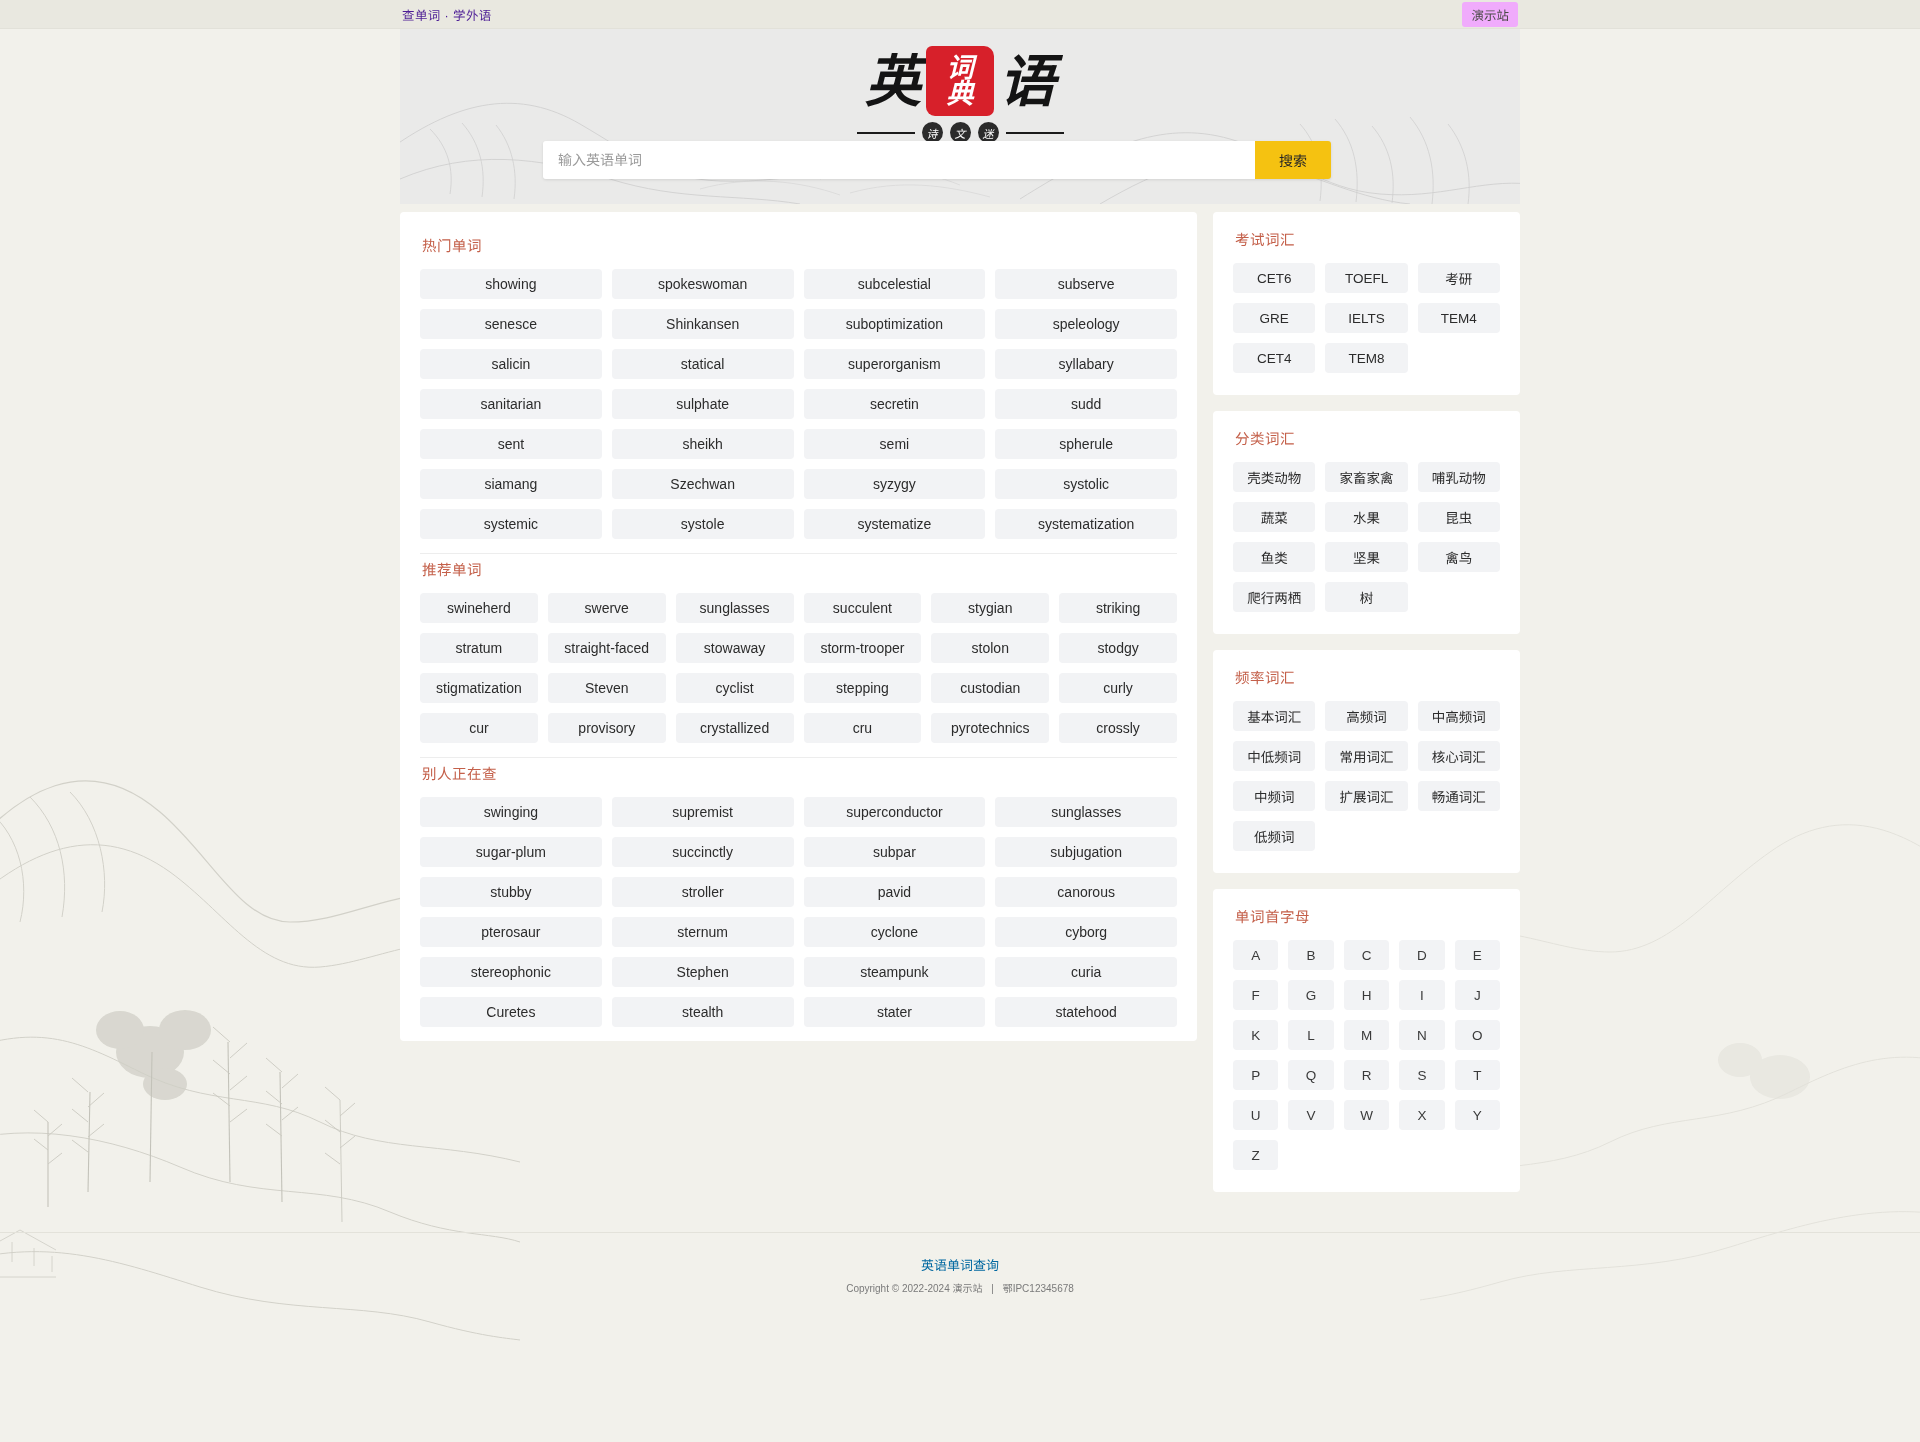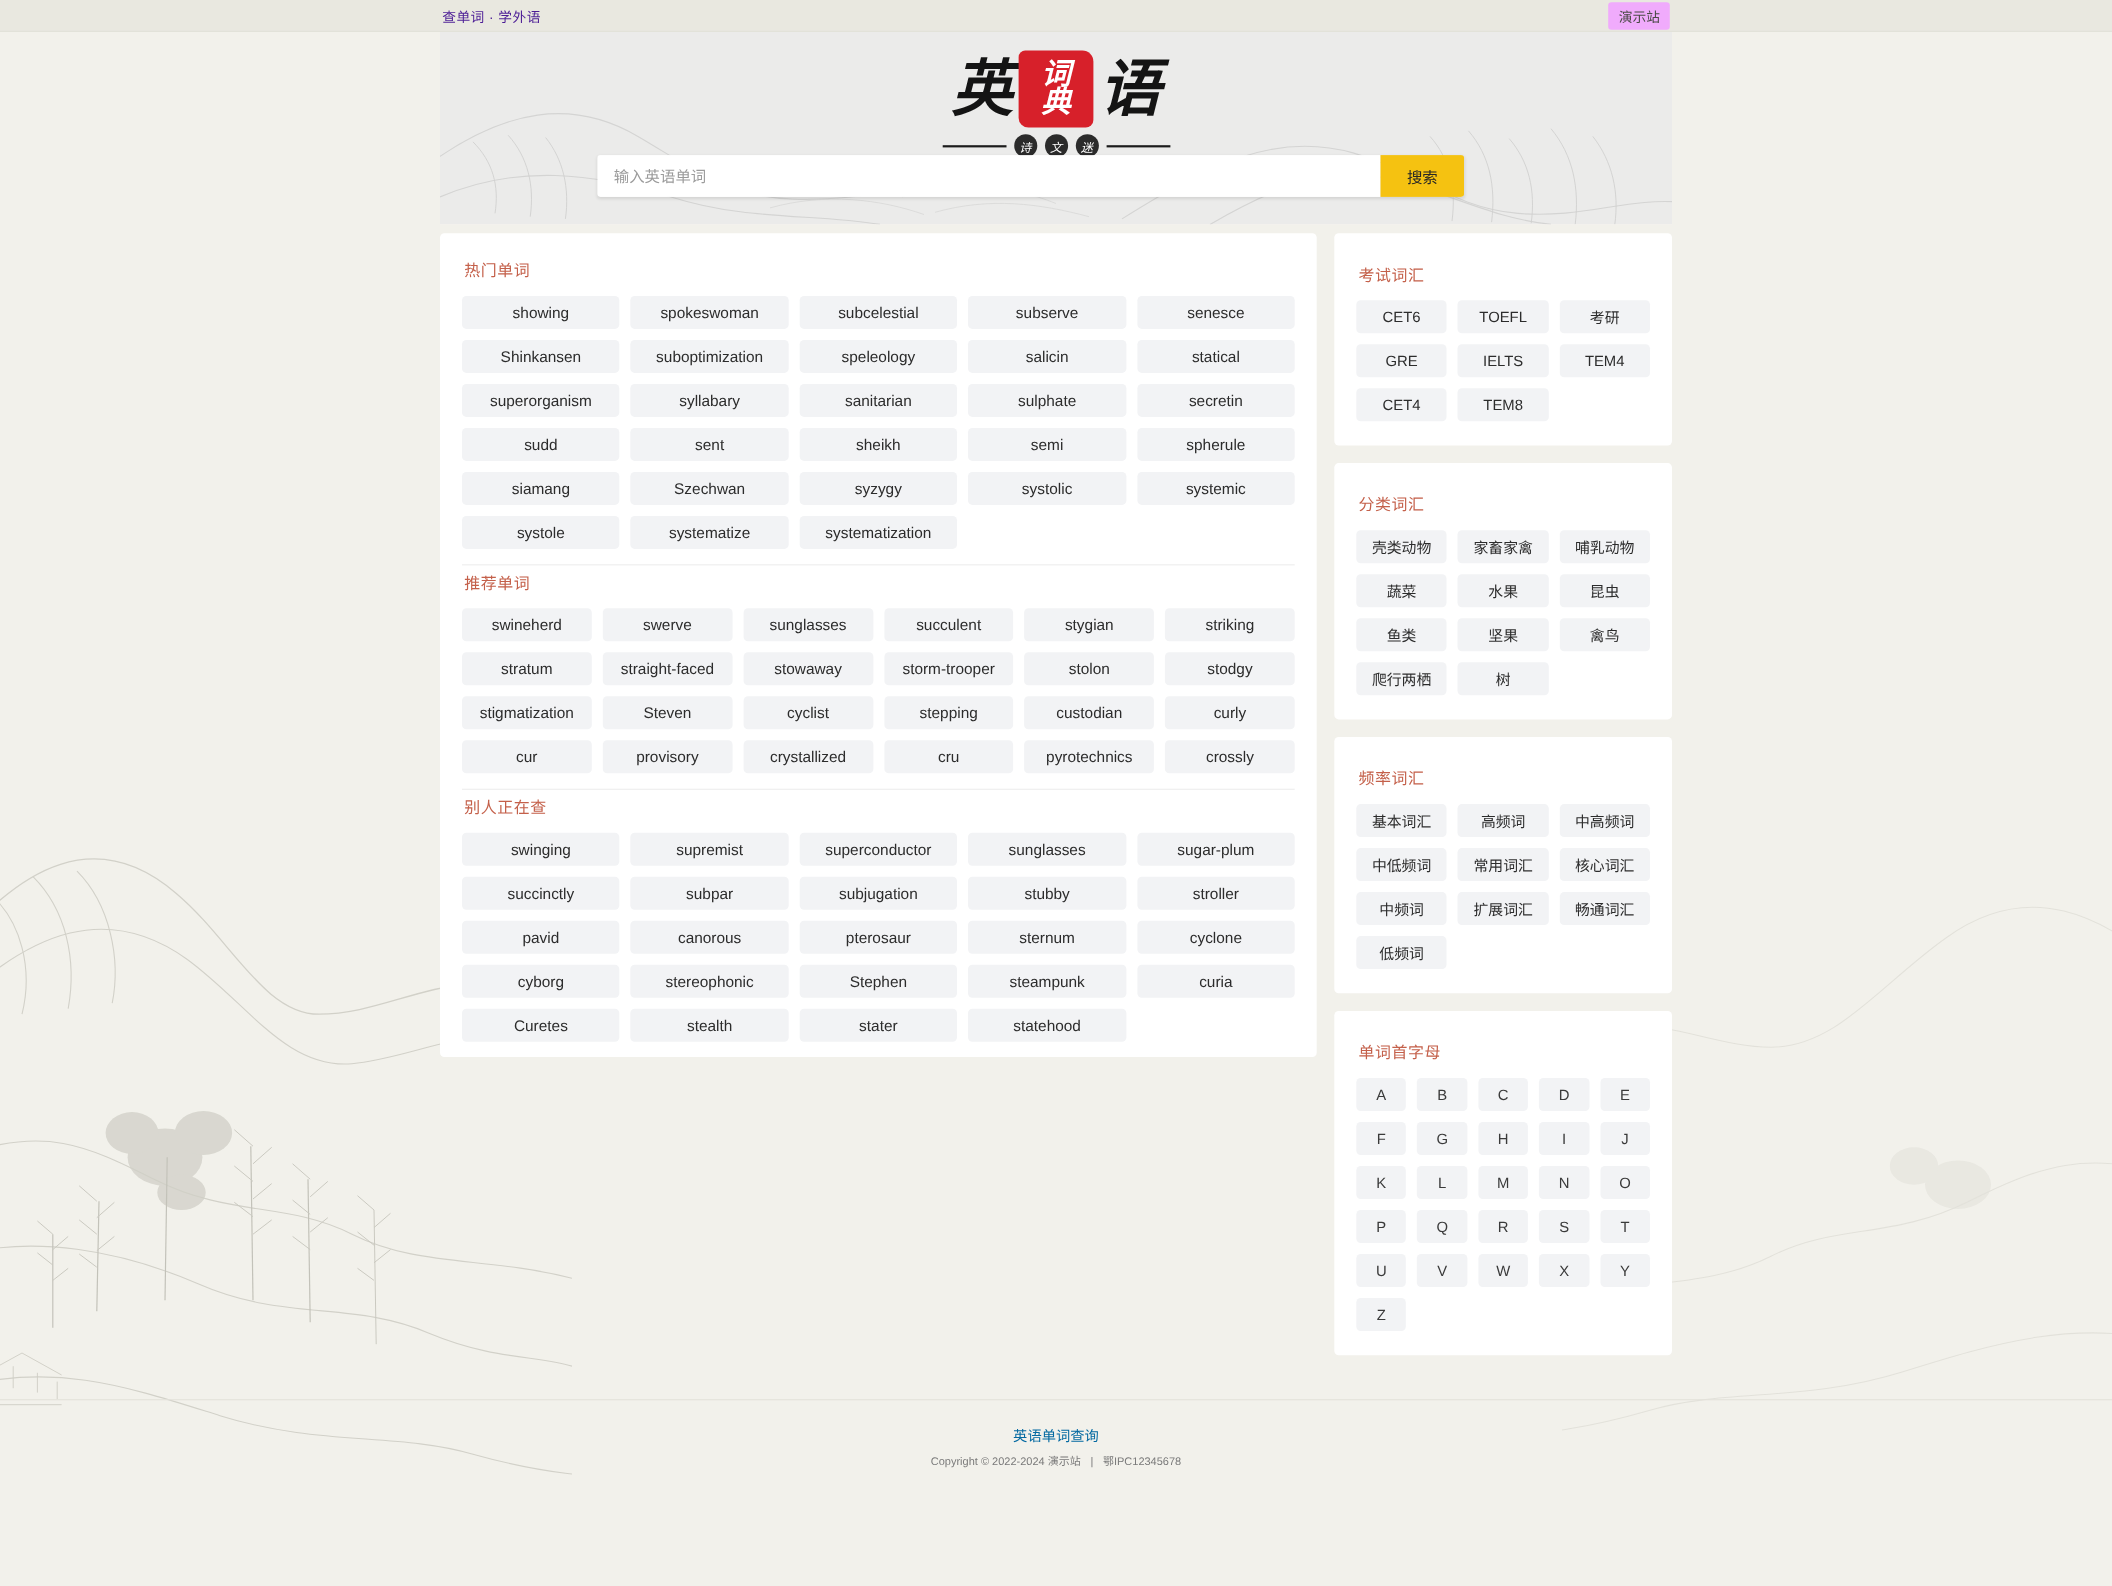--- a/index.html
+++ b/index.html
@@ -205,38 +205,38 @@
     gap: 16px;
     padding-top: 8px;
     align-items: flex-start;
   }
   .col-main { width: 888px; }
   .col-side { width: 342px; }
 
   .card {
     background: #fff;
     border-radius: 4px;
-    padding: 22px 20px 22px 20px;
+    padding: 12px 20px 22px 20px;
     margin-bottom: 16px;
   }
   .card.main-card { padding: 18px 20px 14px 20px; }
 
   .sec-title {
     color: #c4604a;
     font-size: 14.5px;
     margin: 4px 0 14px 2px;
     letter-spacing: .5px;
   }
   .sec-divider {
     border-top: 1px solid #ededed;
     margin: 14px 0 0 0;
   }
 
   .grid { display: grid; gap: 10px; }
-  .grid-4 { grid-template-columns: repeat(5, 1fr); }
+  .grid-4 { grid-template-columns: repeat(4, 1fr); }
   .grid-6 { grid-template-columns: repeat(6, 1fr); }
   .grid-3 { grid-template-columns: repeat(3, 1fr); }
 
   .chip {
     background: #f2f3f5;
     border-radius: 4px;
     height: 30px;
     display: flex;
     align-items: center;
     justify-content: center;

